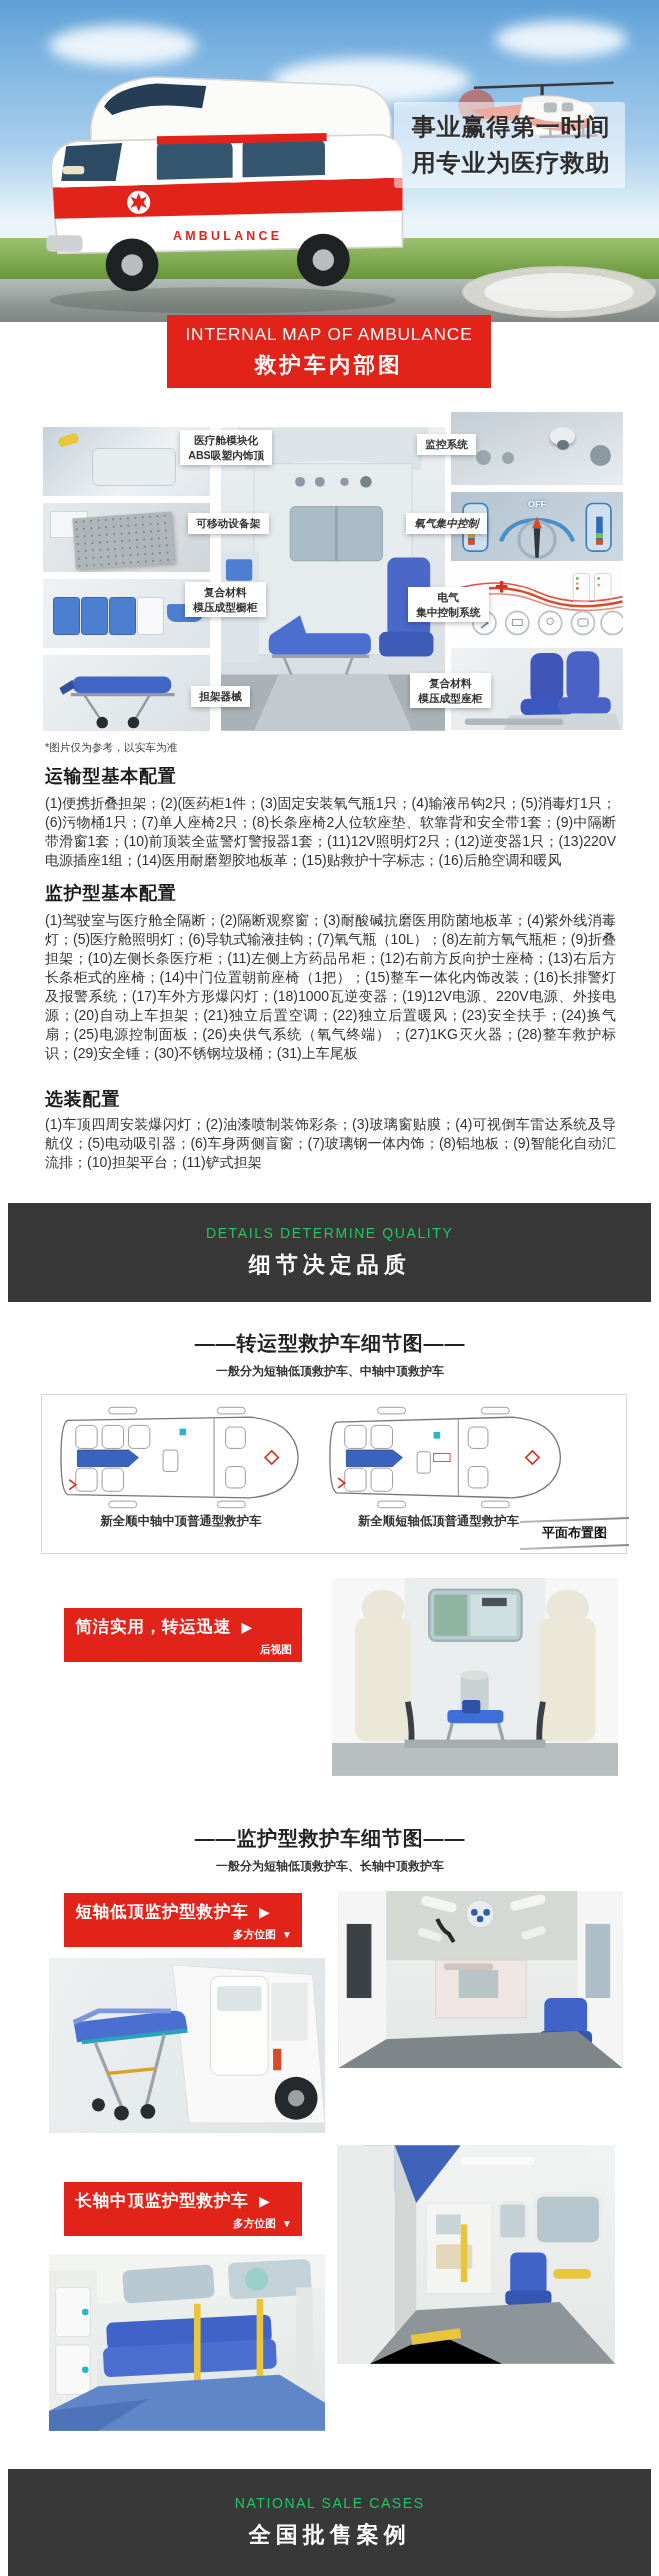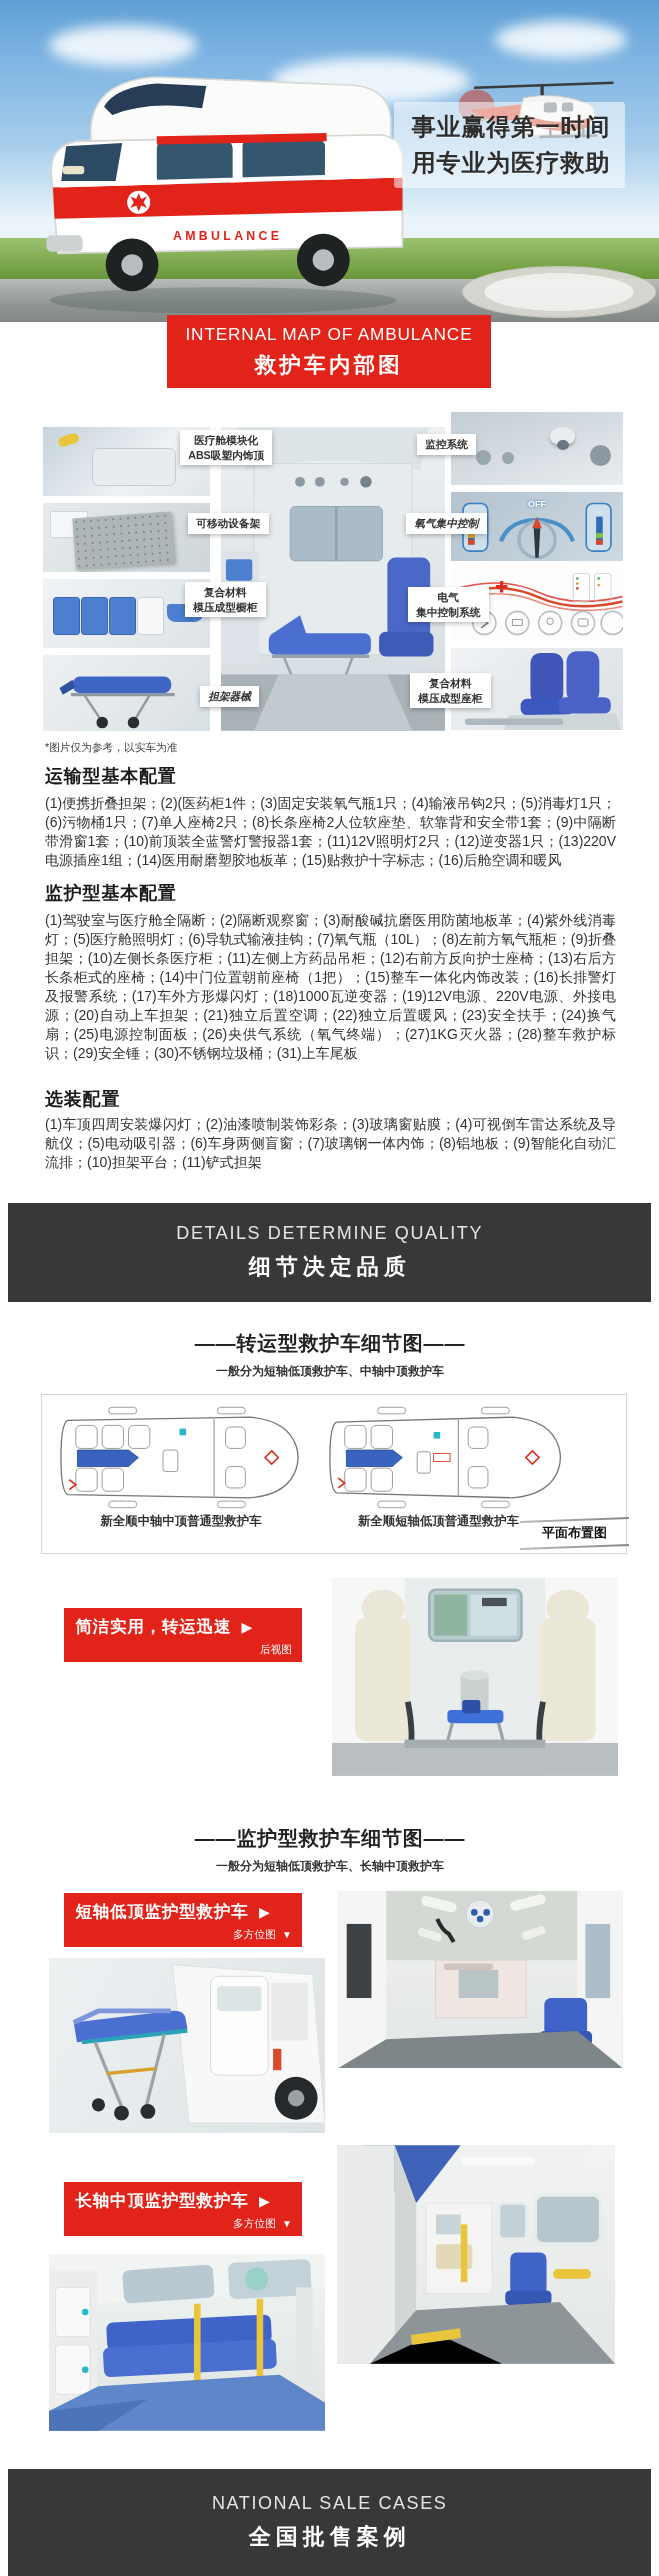--- a/index.html
+++ b/index.html
@@ -24,21 +24,21 @@
                font-size:24px;line-height:36px;font-weight:bold;color:#2e2e2e;
                text-shadow:0 0.8px 0 rgba(255,255,255,.6);letter-spacing:0.8px;}
 
   
   .red-banner{left:167px;top:315px;width:324px;height:73px;background:#e2231a;
               display:flex;flex-direction:column;align-items:center;justify-content:center;gap:4.1px;}
   .red-banner .en{color:#fff;font-size:17.3px;letter-spacing:0.8px;}
   .red-banner .zh{color:#fff;font-size:21.4px;font-weight:bold;letter-spacing:3.3px;}
   .dark-banner{width:643px;left:8.2px;background:#383838;display:flex;flex-direction:column;
                align-items:center;justify-content:center;gap:8.2px;}
-  .dark-banner .en{color:#e5e5e5;font-size:18px;letter-spacing:1.6px;}
+  .dark-banner .en{color:#22c55e;font-size:14px;letter-spacing:1.6px;}
   .dark-banner .zh{color:#fff;font-size:22px;font-weight:bold;letter-spacing:5px;}
 
   
   .ph{position:absolute;overflow:hidden;background:#e8ecef;}
   .map-label{position:absolute;background:#fff;box-shadow:0 1.6px 5px rgba(0,0,0,.28);
              padding:3.3px 8.2px;font-size:10.7px;font-weight:bold;color:#333;text-align:center;
              white-space:pre-line;line-height:1.35;z-index:5;}
   .note{font-size:10.7px;color:#444;}
 
   
@@ -75,21 +75,21 @@
   .plan-tag::before,.plan-tag::after{content:"";position:absolute;left:-5px;width:109px;height:1.6px;
             background:linear-gradient(90deg,#bbb,#888);}
   .plan-tag::before{top:-1.6px;transform:rotate(-2deg);}
   .plan-tag::after{bottom:-1.6px;transform:rotate(-2deg);}
 
   
   .feature{width:238px;height:54px;background:#e2231a;color:#fff;}
   .feature .main{position:absolute;left:11.5px;top:8.2px;width:191px;font-size:16.5px;font-weight:bold;
                  letter-spacing:0.8px;white-space:nowrap;}
   .feature .main .arr{font-size:14px;margin-left:5px;}
-  .feature .sub{position:absolute;right:10px;bottom:5px;font-size:10.7px;font-weight:normal;}
+  .feature .sub{position:absolute;right:10px;bottom:5px;font-size:10.7px;font-weight:bold;}
   .feature .sub .arr{font-size:10px;margin-left:3.3px;}
 
   
   .photo{position:absolute;overflow:hidden;}
   svg{display:block;}
 </style>
 </head>
 <body>
 
 <div id="page">
@@ -269,21 +269,21 @@
       <rect x="10" y="40" width="56" height="44" fill="#e6ebee"></rect>
       <rect x="16" y="86" width="120" height="8" rx="4" fill="#aeb8be"></rect>
     </svg>
   </div>
 
   <div class="map-label" style="left:180px;top:430px;">医疗舱模块化
 ABS吸塑内饰顶</div>
   <div class="map-label" style="left:188px;top:513px;">可移动设备架</div>
   <div class="map-label" style="left:185px;top:582px;">复合材料
 模压成型橱柜</div>
-  <div class="map-label" style="left:200px;top:686px;font-style:italic;">担架器械</div>
+  <div class="map-label" style="left:191px;top:686px;">担架器械</div>
   <div class="map-label" style="left:417px;top:434px;">监控系统</div>
   <div class="map-label" style="left:406px;top:513px;font-style:italic;">氧气集中控制</div>
   <div class="map-label" style="left:408px;top:587px;">电气
 集中控制系统</div>
   <div class="map-label" style="left:410px;top:673px;">复合材料
 模压成型座柜</div>
 
   <div class="abs note" style="left:45px;top:741px;text-align:right;">*图片仅为参考，以实车为准</div>
 
   <div class="abs cfg-h" style="top:764px;">运输型基本配置</div>

